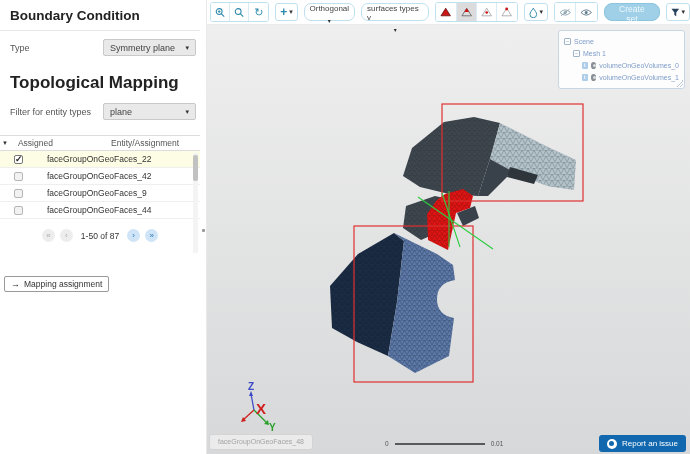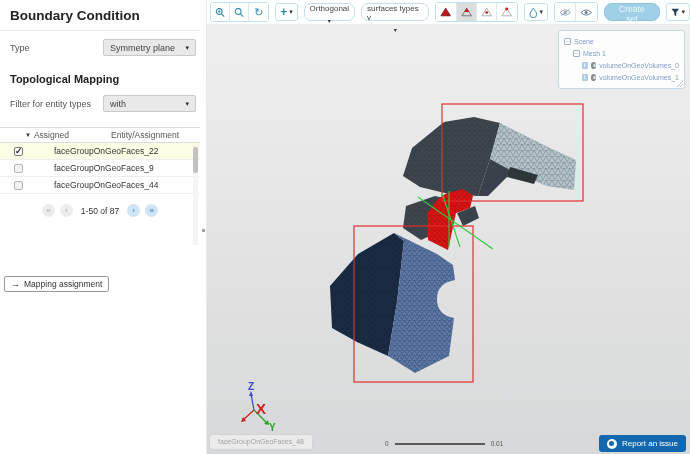--- a/index.html
+++ b/index.html
@@ -8,32 +8,32 @@
 
   
   .left-panel { position:absolute; left:0; top:0; width:200px; height:454px; background:#fff; }
   .panel-title { font-size:13.5px; font-weight:bold; color:#222; padding:8px 10px 7px; border-bottom:1px solid #e8e8e8; }
   .form-row { position:relative; height:22px; margin-top:8px; }
   .lbl { position:absolute; left:10px; top:4px; font-size:9px; color:#555; }
   .inp, .sel { position:absolute; left:103px; top:0; width:93px; height:17px; background:#e9e9e9; border:1px solid #c9c9c9; border-radius:2px; font-size:9px; color:#444; font-family:"Liberation Sans",sans-serif; padding:0 6px; }
   .inp { line-height:15px; }
   .sel { display:flex; align-items:center; justify-content:space-between; cursor:pointer; }
   .caret { font-size:7px; color:#333; }
-  .section-heading { font-size:11px; font-weight:bold; color:#222; padding:12px 10px 2px; }
+  .section-heading { font-size:17px; font-weight:bold; color:#222; padding:12px 10px 2px; }
 
   .tbl { position:relative; margin-top:10px; border-top:1px solid #ddd; }
   .thead { display:flex; height:15px; border-bottom:1px solid #ddd; align-items:center; font-size:8.5px; color:#555; }
-  .th-assigned { width:50px; padding-left:25px; display:flex; align-items:center; gap:3px; }
+  .th-assigned { width:50px; padding-left:2px; display:flex; align-items:center; gap:10px; }
   .sort { font-size:6px; color:#333; }
   .tr { display:flex; align-items:center; height:17px; border-bottom:1px solid #efefef; }
   .tr[data-hl="true"] { background:#fdfce4; }
   .cb { width:9px; height:9px; margin-left:14px; border:1px solid #b5b5b5; border-radius:2px; background:#f2f2f2; position:relative; cursor:pointer; }
   .cb[data-checked="true"] { background:#fff; border-color:#777; }
   .cb[data-checked="true"]::after { content:"\2713"; position:absolute; left:0px; top:-2px; font-size:9px; color:#222; font-weight:bold; }
-  .cell { font-size:8.5px; color:#333; margin-left:31px; }
+  .cell { font-size:8.5px; color:#333; margin-left:24px; }
   .tbl-scroll { position:absolute; right:2px; top:17px; width:5px; height:100px; background:#f4f4f4; }
   .tbl-thumb { position:absolute; top:2px; left:0; width:5px; height:26px; background:#c2c2c2; border-radius:2px; }
 
   .pager { display:flex; align-items:center; justify-content:center; gap:5px; margin-top:10px; }
   .pg { width:13px; height:13px; border-radius:50%; font-size:8px; display:flex; align-items:center; justify-content:center; cursor:pointer; }
   .pg.dis { background:#ededed; color:#aaa; }
   .pg.en { background:#cfe4f6; color:#2a77b8; }
   .pg-text { font-size:8.5px; color:#333; margin:0 3px; }
 
   .select-btn { position:absolute; left:4px; top:276px; height:16px; display:flex; align-items:center; gap:4px; background:#fff; border:1px solid #9a9a9a; border-radius:2px; font-size:8.5px; color:#333; padding:0 6px; font-family:"Liberation Sans",sans-serif; cursor:pointer; }
@@ -94,37 +94,41 @@
         <span>Symmetry plane</span>
         <span class="caret">▾</span>
       </div>
     </div>
 
     <div class="section-heading">Topological Mapping</div>
 
     <div class="form-row">
       <span class="lbl">Filter for entity types</span>
       <div class="sel">
-        <span>with</span>
+        <span>plane</span>
         <span class="caret">▾</span>
       </div>
     </div>
 
     <div class="tbl">
       <div class="thead">
         <div class="th-assigned">
           <span class="sort">▼</span>
           <span>Assigned</span>
         </div>
         <div style="margin-left:14px;padding-left:47px;">Entity/Assignment</div>
       </div>
 
       <div class="tr" data-hl="true">
         <span class="cb" data-checked="true"></span>
         <span class="cell">faceGroupOnGeoFaces_22</span>
+      </div>
+      <div class="tr" data-hl="false">
+        <span class="cb" data-checked="false"></span>
+        <span class="cell">faceGroupOnGeoFaces_42</span>
       </div>
       <div class="tr" data-hl="false">
         <span class="cb" data-checked="false"></span>
         <span class="cell">faceGroupOnGeoFaces_9</span>
       </div>
       <div class="tr" data-hl="false">
         <span class="cb" data-checked="false"></span>
         <span class="cell">faceGroupOnGeoFaces_44</span>
       </div>
 

